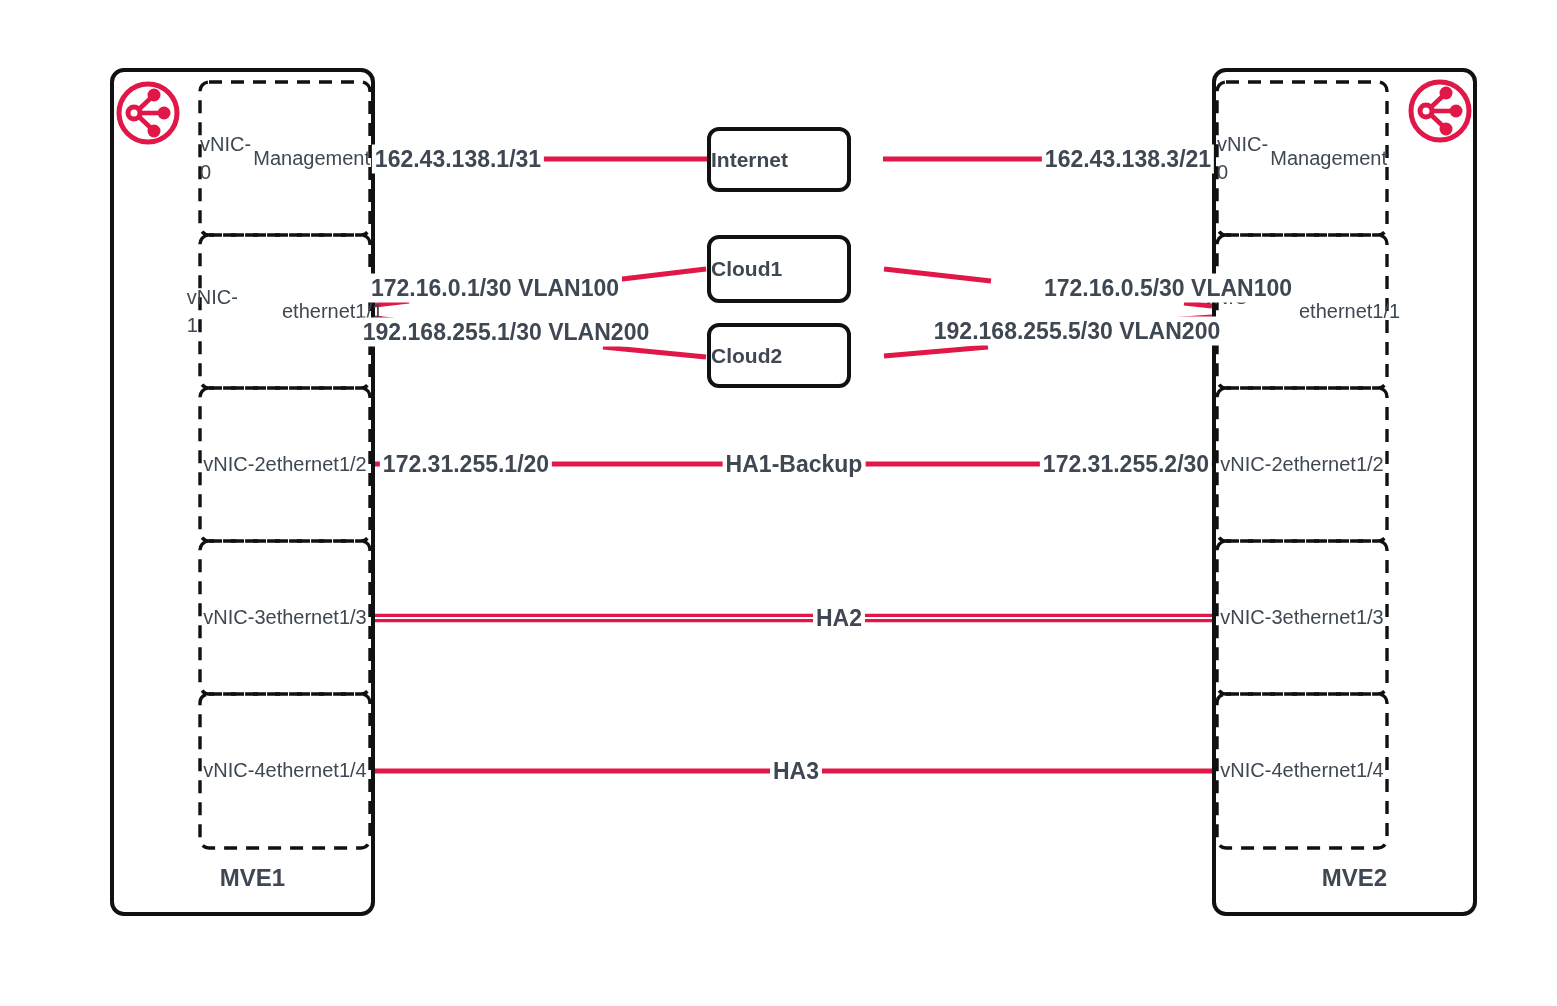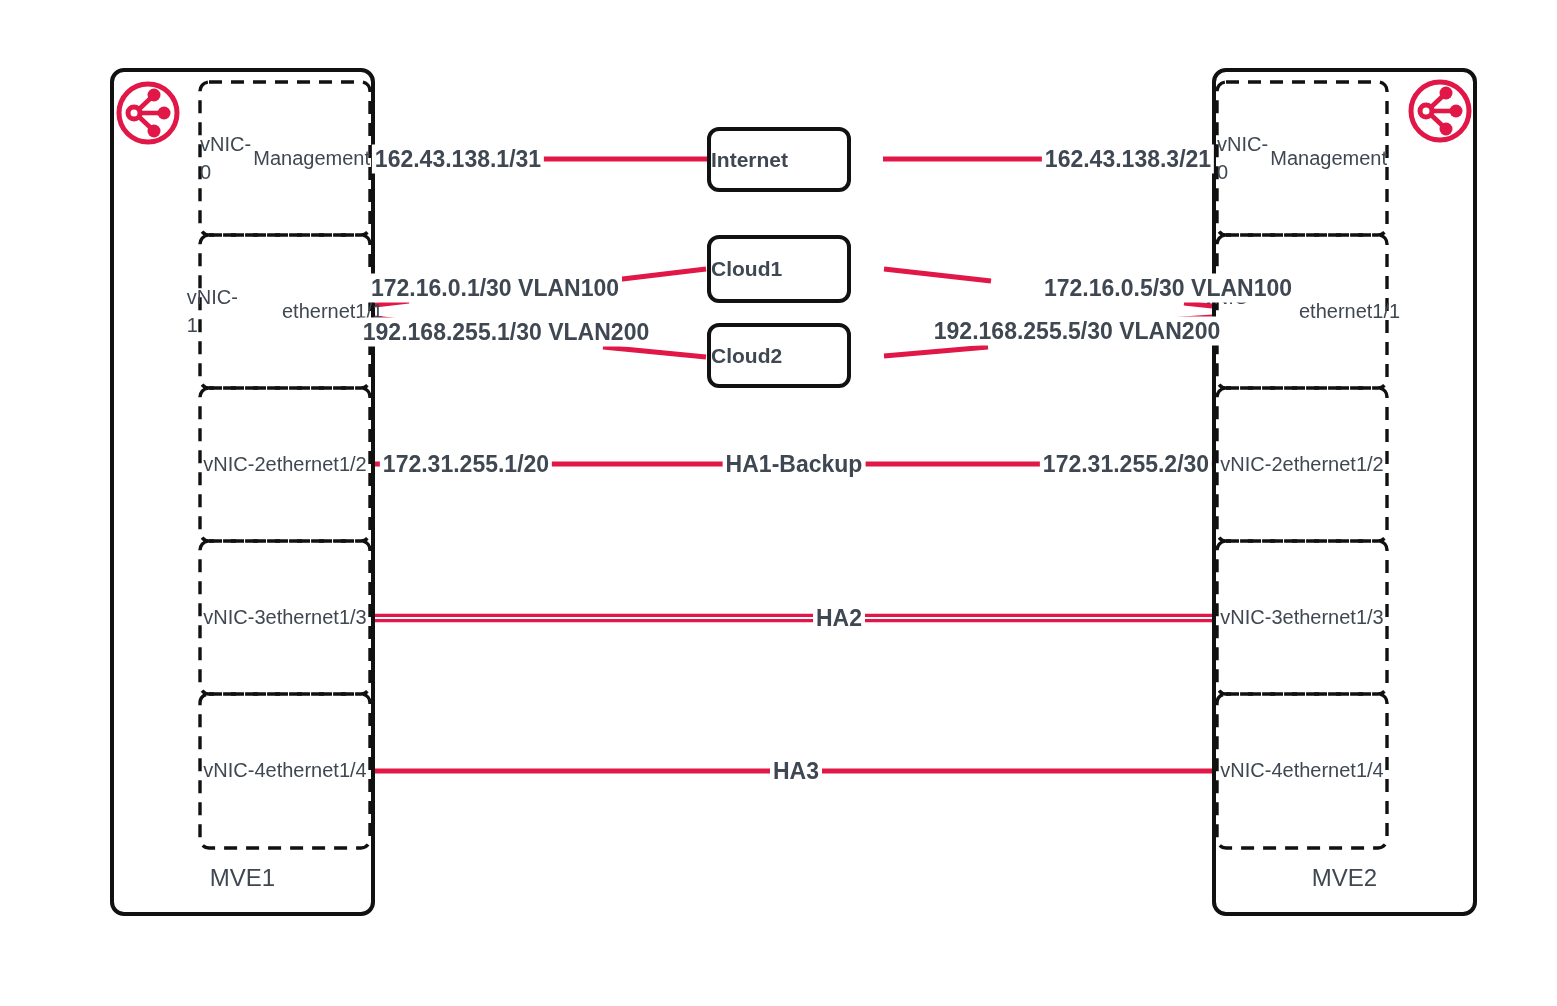--- a/index.html
+++ b/index.html
@@ -25,21 +25,21 @@
   .dashrect{stroke:var(--border);stroke-width:3.4;fill:none;stroke-dasharray:13 9;}
   .nic{
     position:absolute;width:170px;height:153px;display:flex;
     align-items:center;justify-content:center;
     font-size:20px;line-height:1.38;color:var(--text);
   }
   .nic.l{left:200px;} .nic.r{left:1217px;}
   .nic-t0{top:82px;} .nic-t1{top:235px;gap:44px;} .nic-t2{top:388px;} .nic-t3{top:541px;} .nic-t4{top:694px;}
   .mve-label{
     position:absolute;top:860px;width:265px;height:36px;display:flex;align-items:center;
-    justify-content:center;font-size:24px;font-weight:normal;color:var(--text);
+    justify-content:center;font-size:24px;font-weight:bold;color:var(--text);padding-left:10px;
   }
   #mve1-label{left:110px;} #mve2-label{left:1212px;}
   .node{
     position:absolute;width:144px;box-sizing:border-box;background:var(--bg);
     border:4.5px solid var(--border);border-radius:12px;display:flex;align-items:center;
     justify-content:flex-start;font-size:21px;font-weight:bold;color:var(--text);
   }
   #node-internet{left:707px;top:127px;height:65px;}
   #node-cloud1{left:707px;top:235px;height:68px;}
   #node-cloud2{left:707px;top:323px;height:65px;}

